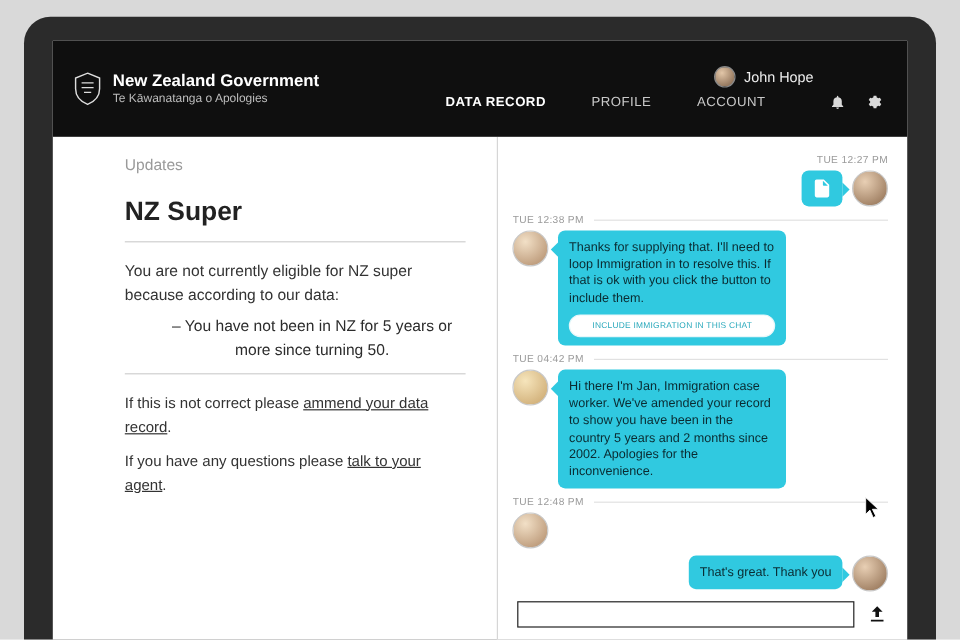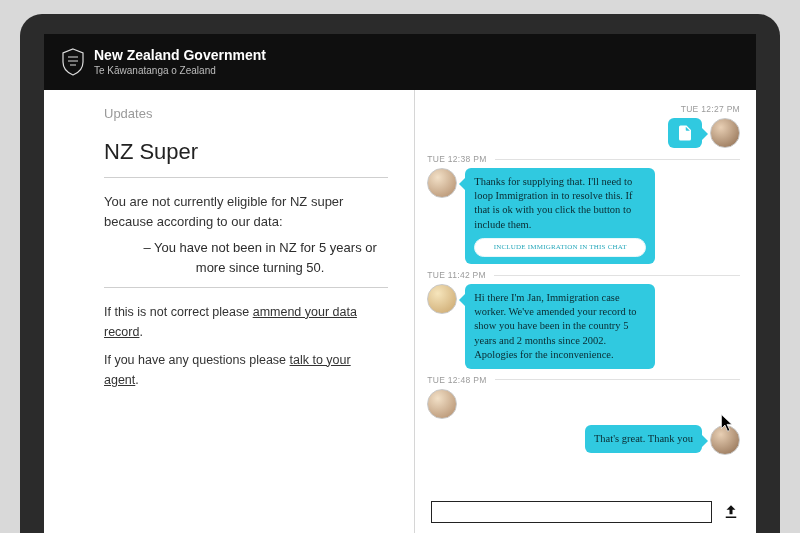--- a/index.html
+++ b/index.html
@@ -26,21 +26,21 @@
       height: 100%;
       background: #fff;
       display: flex;
       flex-direction: column;
       overflow: hidden;
     }
     
     .header {
       background: #0f0f0f;
       color: #fff;
-      height: 56px;
+      height: 80px;
       display: flex;
       align-items: center;
       padding: 0 20px 0 16px;
       position: relative;
     }
     .logo-block {
       display: flex;
       align-items: center;
       gap: 8px;
     }
@@ -101,21 +101,21 @@
       color: #2c2c2c;
       overflow: hidden;
     }
     .updates-label {
       color: #9a9a9a;
       font-size: 13px;
       margin-bottom: 18px;
     }
     .doc-title {
       font-size: 22px;
-      font-weight: 400;
+      font-weight: 700;
       color: #222;
       margin-bottom: 12px;
     }
     .hr { border: none; border-top: 1px solid #cfcfcf; margin: 8px 0 14px; }
     .body-text {
       font-size: 13px;
       line-height: 1.55;
       color: #333;
     }
     .reason {
@@ -174,21 +174,20 @@
     .avatar.agent2 { background: radial-gradient(circle at 35% 30%, #f6e5bc, #c9a46a); }
     .bubble {
       background: #30c9e0;
       color: #0a2b31;
       border-radius: 6px;
       padding: 7px 9px;
       max-width: 190px;
       font-size: 10.5px;
       line-height: 1.35;
       position: relative;
-      font-family: Liberation Serif, serif;
     }
     .bubble.icon-bubble {
       width: 34px; height: 30px;
       display: flex; align-items: center; justify-content: center;
       padding: 0;
     }
     .bubble .action-btn {
       display: block;
       margin: 6px auto 0;
       background: #fff;
@@ -254,21 +253,44 @@
     <div class="header">
       <div class="logo-block">
         <div class="crest">
           <svg viewBox="0 0 24 28" width="24" height="28">
             <path d="M12 1 L22 5 V14 C22 21 17 25 12 27 C7 25 2 21 2 14 V5 Z" fill="none" stroke="#ddd" stroke-width="1.2"></path>
             <path d="M7 9 h10 M7 13 h10 M9 17 h6" stroke="#ddd" stroke-width="1"></path>
           </svg>
         </div>
         <div class="logo-text">
           <div class="logo-main">New Zealand Government</div>
-          <div class="logo-sub">Te Kāwanatanga o Zealand</div>
+          <div class="logo-sub">Te Kāwanatanga o Apologies</div>
+        </div>
+      </div>
+      <div class="header-right">
+        <div class="user-row">
+          <span class="avatar-sm"></span>
+          <span class="username">John Hope</span>
+        </div>
+        <div class="nav-row">
+          <span class="nav-item active">DATA RECORD</span>
+          <span class="nav-item">PROFILE</span>
+          <span class="nav-item">ACCOUNT</span>
+          <span class="nav-trailing">
+            <span class="icon-btn">
+              <svg viewBox="0 0 24 24" width="14" height="14" fill="currentColor">
+                  <path d="M12 22a2 2 0 0 0 2-2h-4a2 2 0 0 0 2 2zm6-6V11a6 6 0 0 0-5-5.9V4a1 1 0 1 0-2 0v1.1A6 6 0 0 0 6 11v5l-2 2v1h16v-1z"></path>
+                </svg>
+            </span>
+            <span class="icon-btn">
+              <svg viewBox="0 0 24 24" width="14" height="14" fill="currentColor">
+                  <path d="M12 8a4 4 0 1 0 4 4 4 4 0 0 0-4-4zm9 4a7 7 0 0 0-.1-1.2l2.1-1.6-2-3.4-2.5 1a7 7 0 0 0-2-1.2L16 3h-4l-.5 2.6a7 7 0 0 0-2 1.2l-2.5-1-2 3.4 2.1 1.6A7 7 0 0 0 7 12a7 7 0 0 0 .1 1.2L5 14.8l2 3.4 2.5-1a7 7 0 0 0 2 1.2L12 21h4l.5-2.6a7 7 0 0 0 2-1.2l2.5 1 2-3.4-2.1-1.6A7 7 0 0 0 21 12z"></path>
+                </svg>
+            </span>
+          </span>
         </div>
       </div>
     </div>
 
     <div class="body">
 
       <div class="left">
         <div class="updates-label">Updates</div>
         <div class="doc-title">NZ Super</div>
         <hr class="hr">
@@ -306,21 +328,21 @@
 
           <div class="msg-row">
             <span class="avatar agent1"></span>
             <div class="bubble in">
               <span>Thanks for supplying that.  I'll need to loop Immigration in to resolve this. If that is ok with you click the button to include them.</span>
               <span class="action-btn">INCLUDE IMMIGRATION IN THIS CHAT</span>
             </div>
           </div>
 
           <div class="ts-row">
-            <span>TUE 11:42 PM</span>
+            <span>TUE 04:42 PM</span>
             <span class="ts-line"></span>
           </div>
 
           <div class="msg-row">
             <span class="avatar agent2"></span>
             <div class="bubble in">
               <span>Hi there I'm Jan, Immigration case worker. We've amended your record to show you have been in the country 5 years and 2 months since 2002. Apologies for the inconvenience.</span>
             </div>
           </div>
 

